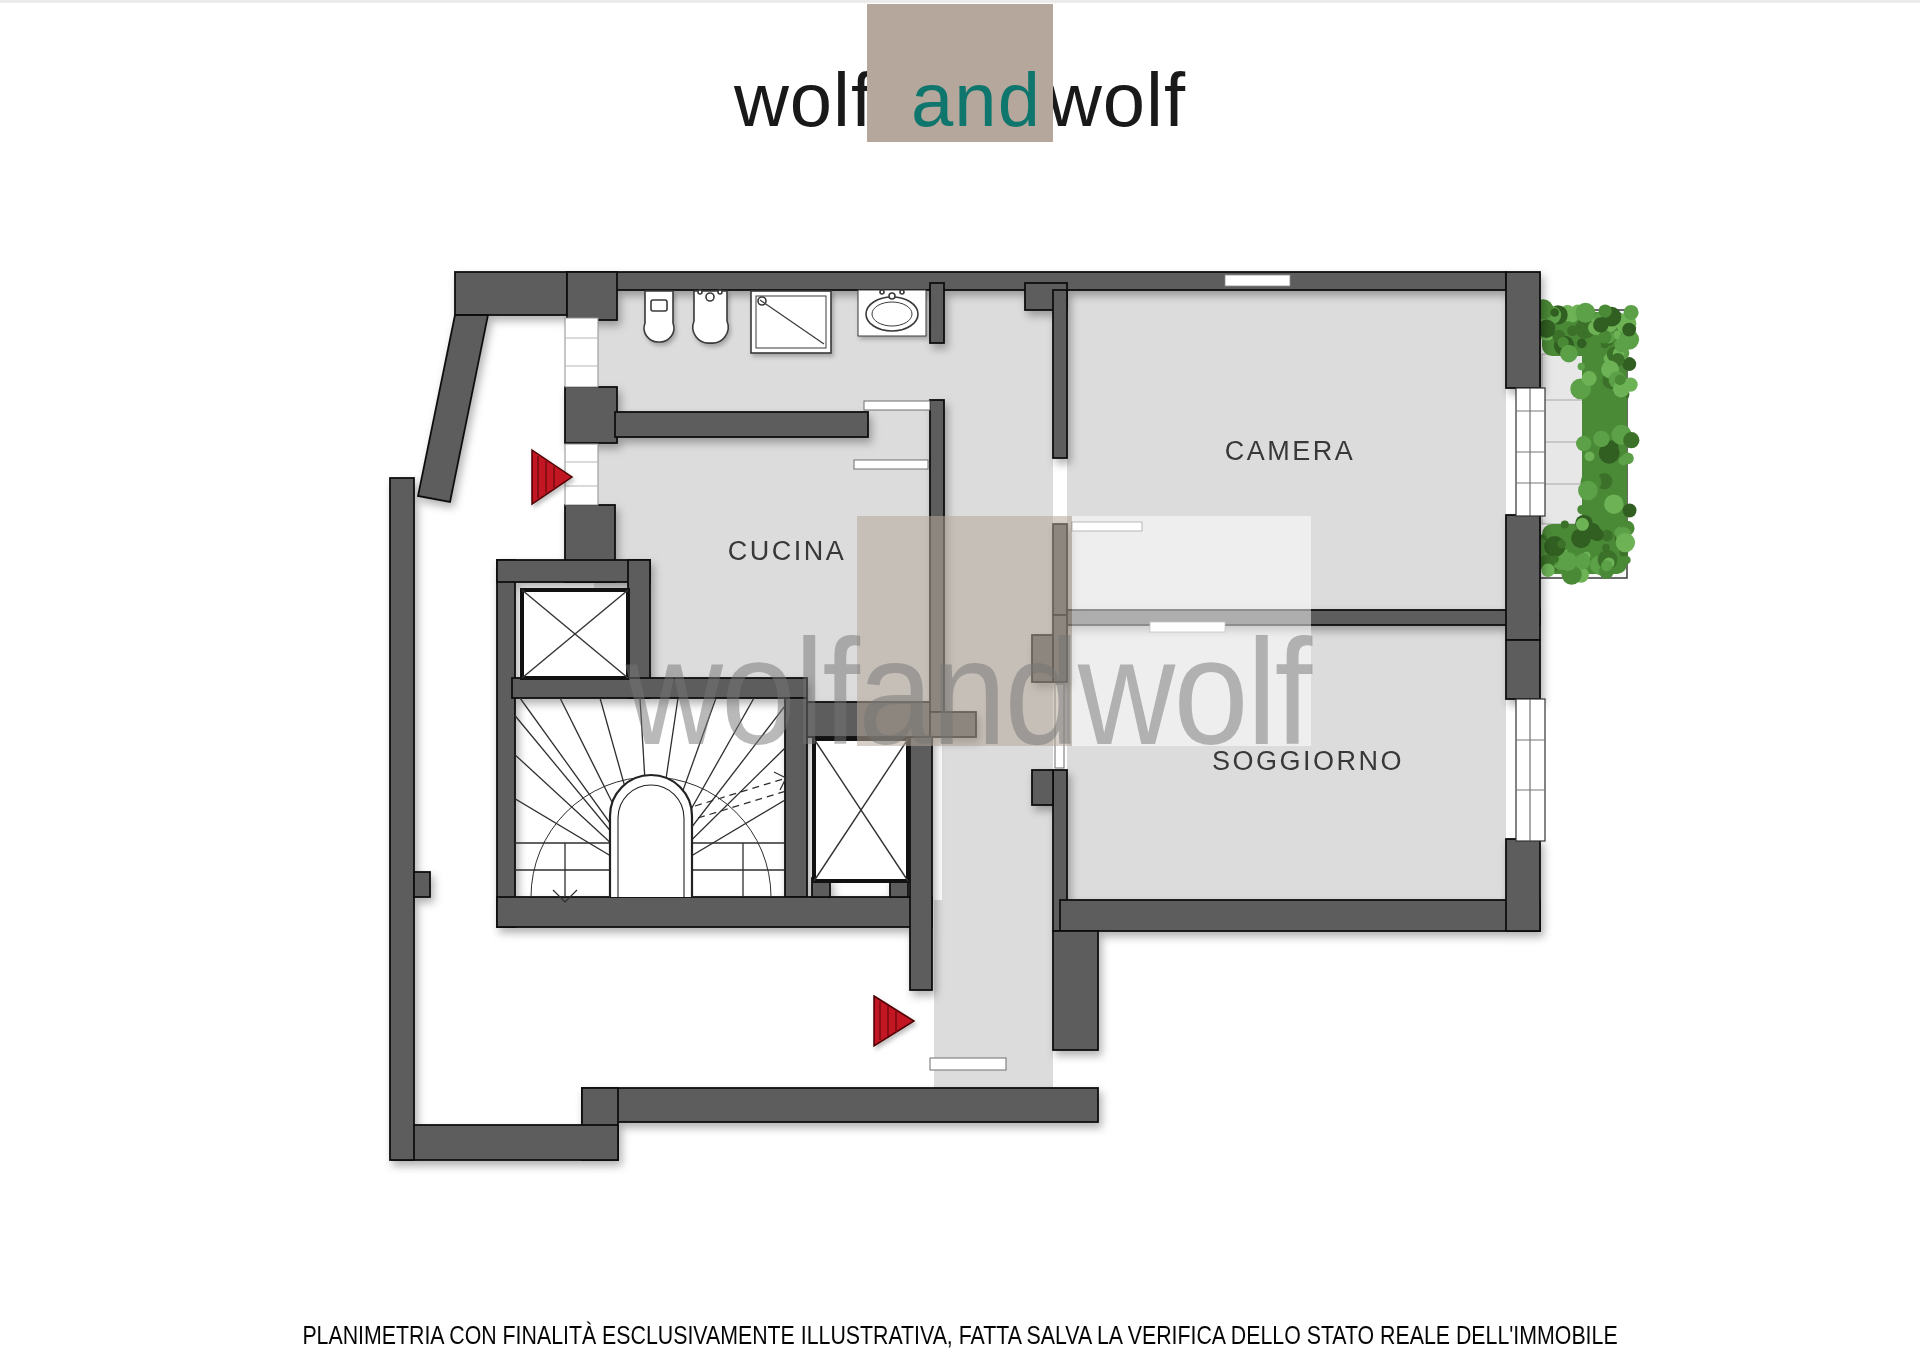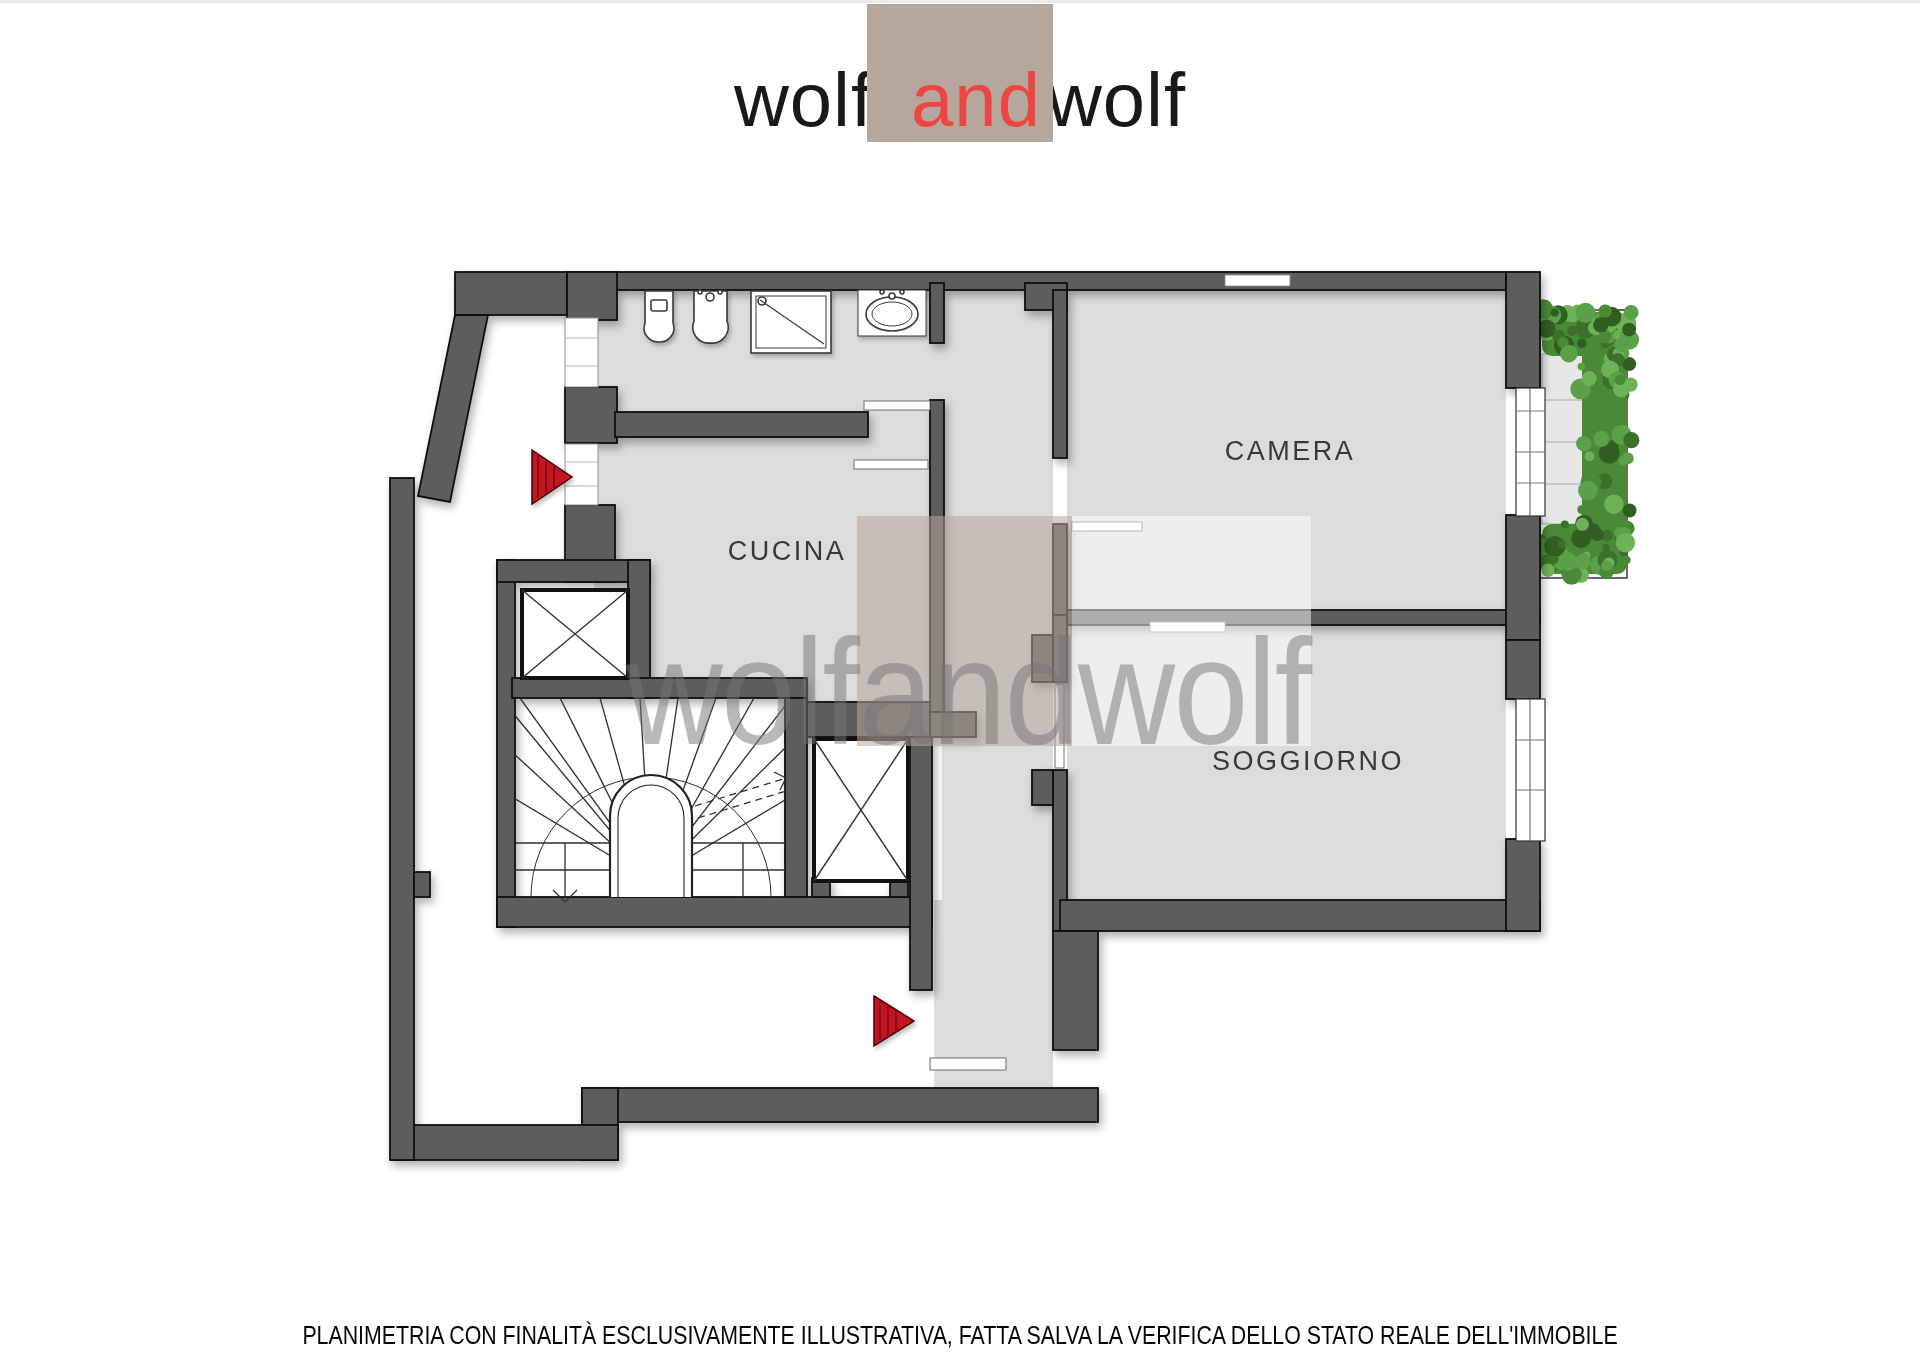--- a/index.html
+++ b/index.html
@@ -6,21 +6,21 @@
   .page{position:relative;width:1920px;height:1358px;background:#fff;overflow:hidden;
         font-family:"Liberation Sans", sans-serif;}
   .topbar{position:absolute;top:0;left:0;width:100%;height:3px;background:#ececec;}
   
   .logo{position:absolute;top:62px;left:0;width:100%;text-align:center;
         font-size:76px;line-height:76px;letter-spacing:1px;color:#191919;
         font-family:"Liberation Sans", sans-serif;white-space:nowrap;}
   .logo .seg{display:inline-block;vertical-align:baseline;}
   .logo .and{position:relative;display:inline-block;padding:0 6px;}
   .logo .and-bg{position:absolute;left:-6px;right:-6px;top:-58px;bottom:-4px;background:#b5a79b;}
-  .logo .and-text{position:relative;color:#ef4444;margin-left:32px;}
+  .logo .and-text{position:relative;color:#0f766e;margin-left:32px;}
   
   .plan{position:absolute;top:0;left:0;width:1920px;height:1358px;}
   
   .disclaimer{position:absolute;top:1320px;left:0;width:100%;text-align:center;
         font-size:26px;letter-spacing:0px;color:#050505;
         transform:scaleX(0.82);transform-origin:50% 50%;white-space:nowrap;}
   svg text{font-family:"Liberation Sans", sans-serif;}
   .room-label{fill:#383838;font-size:27px;letter-spacing:2.5px;}
   .wm-text{fill:#757575;opacity:0.5;font-size:150px;letter-spacing:-2px;}
 </style>

